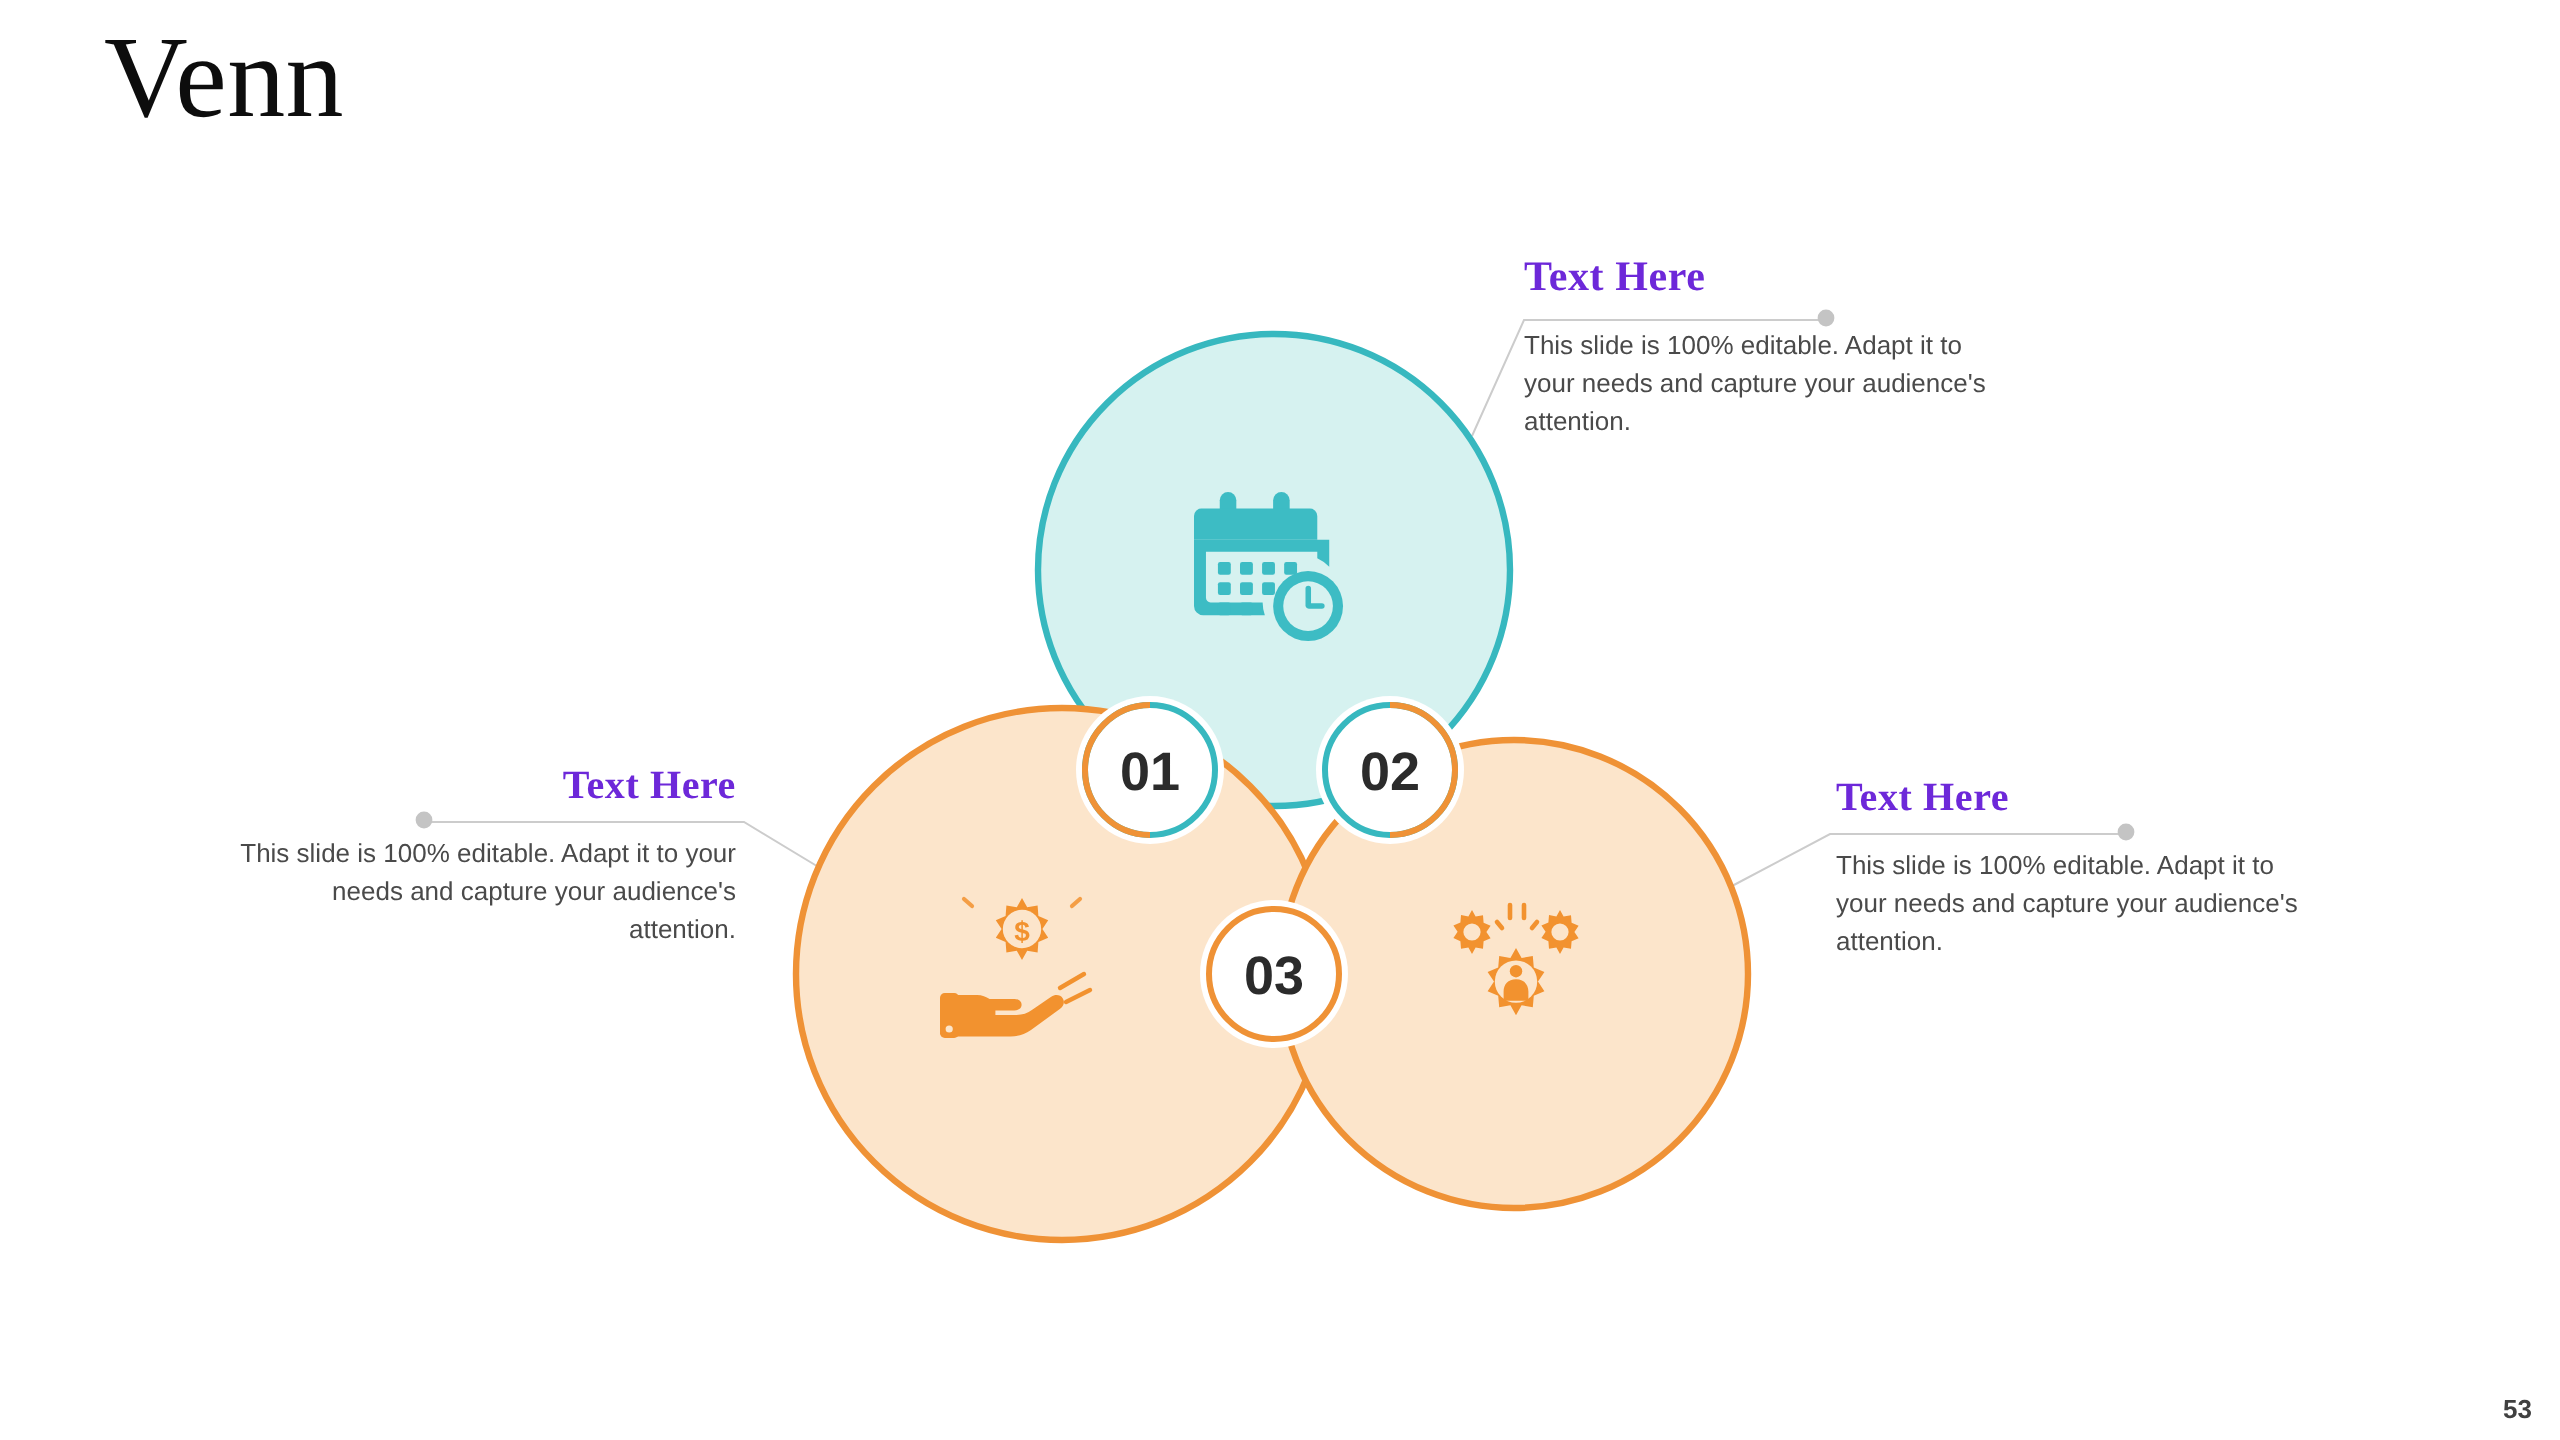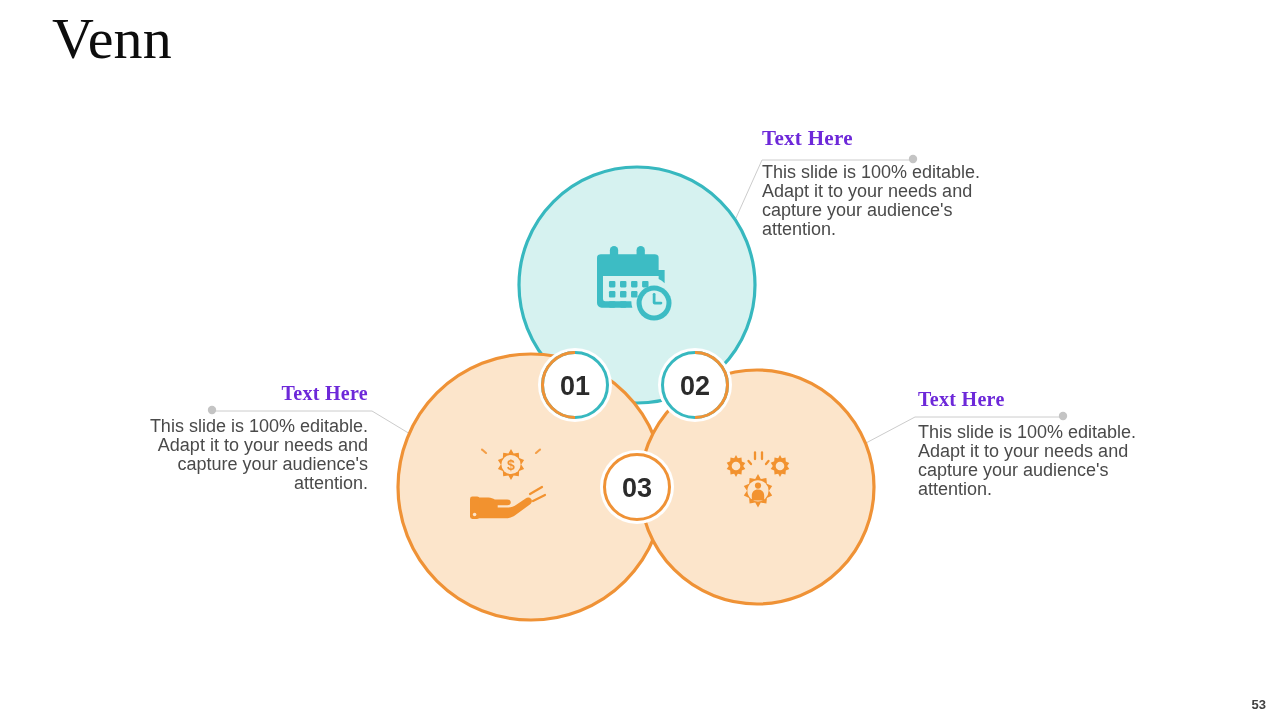--- a/index.html
+++ b/index.html
@@ -30,21 +30,21 @@
 
   
   .callout{position:absolute;}
   .callout .c-head{
     font-family:Liberation Serif, serif;
     font-weight:bold;font-size:20px;color:#6d28d9;
     letter-spacing:0.3px;white-space:nowrap;
   }
   .callout .c-body{
     font-family:"Liberation Sans", sans-serif;
-    font-size:18px;line-height:19px;color:#4a4a4a;
+    font-size:13px;line-height:19px;color:#4a4a4a;
   }
 
   #callout-top{left:762px;top:126px;width:246px;text-align:left;}
   #callout-top .c-head{font-size:21px;}
   #callout-top .c-body{margin-top:12px;}
 
   #callout-left{left:120px;top:382px;width:248px;text-align:right;}
   #callout-left .c-body{margin-top:12px;}
 
   #callout-right{left:918px;top:388px;width:240px;text-align:left;}

